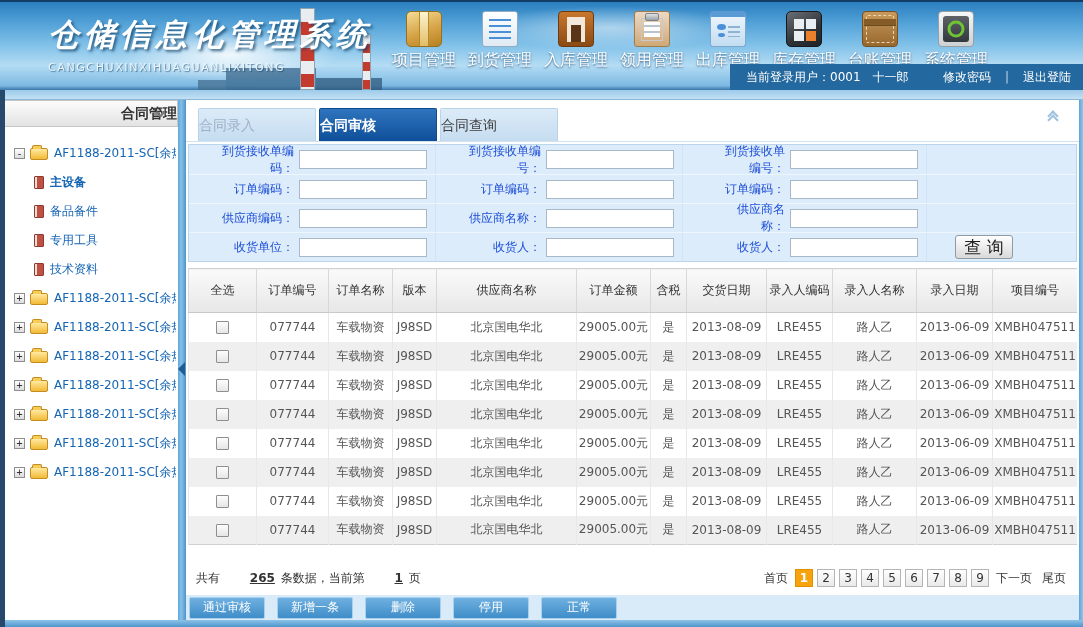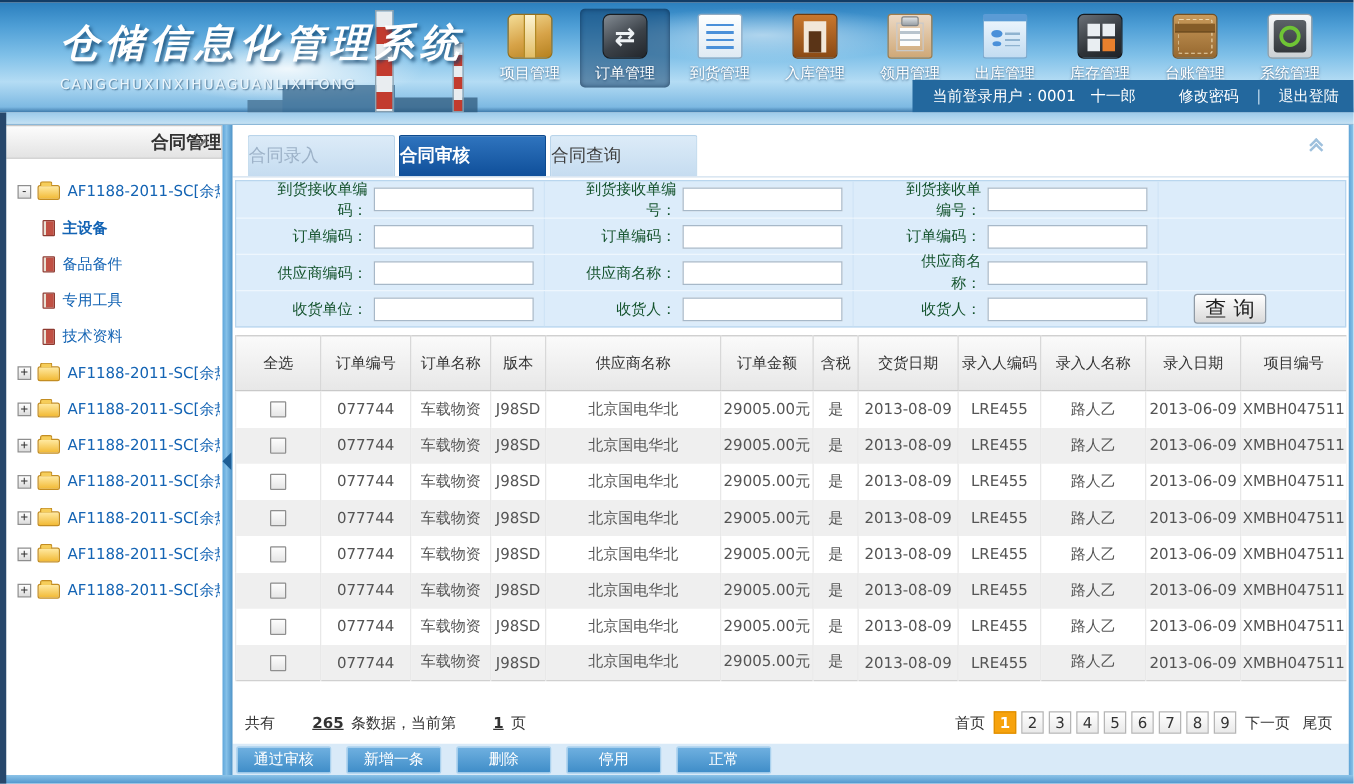--- a/index.html
+++ b/index.html
@@ -22,21 +22,21 @@
     box-shadow:70px 6px 0 -4px #2f5a7d, -30px 10px 0 -2px #446f91; }
   .logo { position:absolute; left:48px; top:12px; }
   .logo-title { font-family:"DejaVu Serif","Liberation Serif",serif; font-style:italic; font-weight:bold;
     font-size:31px; color:#fff; letter-spacing:5px; text-shadow:2px 2px 3px rgba(12,60,100,.75); }
   .logo-sub { margin-top:5px; font-size:11px; color:#eaf5fc; letter-spacing:1.6px; text-shadow:1px 1px 1px rgba(12,60,100,.6); }
 
   
   .main-nav { position:absolute; left:388px; top:5px; display:flex; gap:4px; }
   .nav-item { width:72px; text-align:center; padding:4px 0 3px; border-radius:4px; cursor:pointer; }
   .nav-item.active { background:rgba(10,55,100,.5); box-shadow:inset 0 0 4px rgba(0,20,45,.55); }
-  .nav-label { margin-top:3px; font-size:12px; color:#fff; text-shadow:0 1px 2px rgba(0,40,80,.7); }
+  .nav-label { margin-top:3px; font-size:16px; color:#fff; text-shadow:0 1px 2px rgba(0,40,80,.7); }
   .nav-icon { width:36px; height:36px; margin:0 auto; position:relative; }
 
   .icon-package { background:linear-gradient(160deg,#f4dd96,#d7a348 55%,#b5811f); border:1px solid #96701c; border-radius:5px; }
   .icon-package::before { content:""; position:absolute; left:50%; top:0; bottom:0; width:8px; transform:translateX(-50%);
     background:linear-gradient(#fdf4d2,#e4c univers06b); background:linear-gradient(#fdf4d2,#e2bd66); border-left:1px solid #b28a26; border-right:1px solid #b28a26; }
   .icon-sync { background:linear-gradient(150deg,#838b93,#3c4249 55%,#22262b); border:1px solid #191d21; border-radius:6px; }
   .icon-sync::before { content:"⇄"; position:absolute; inset:0; color:#eef2f5; font-size:20px; line-height:34px; text-align:center; font-weight:bold; }
   .icon-list { background:linear-gradient(#feffff,#dfeaf3); border:1px solid #91abc2; border-radius:3px; }
   .icon-list::before { content:""; position:absolute; left:6px; right:6px; top:7px; bottom:6px;
     background:repeating-linear-gradient(180deg,#4a90d9 0 2px,rgba(0,0,0,0) 2px 6px); }
@@ -120,21 +120,21 @@
   .tab.active { background:linear-gradient(180deg,#2f74be,#0f4f9a); color:#fff; font-weight:bold; border-color:#0d4a8e; }
   .tabs-collapse { position:absolute; right:20px; top:16px; width:12px; cursor:pointer; }
   .tabs-collapse i { display:block; width:8px; height:8px; border-left:2px solid #9ec0dd; border-top:2px solid #9ec0dd; transform:rotate(45deg); margin:-4px auto 0; }
 
   .form-panel { margin:2px 2px 0 2px; background:#dcecfa; border:1px solid #b9d6ee; flex:0 0 auto; }
   .form-row { display:flex; height:29px; align-items:center; border-top:1px solid #eef6fd; }
   .form-row:first-child { border-top:none; }
   .form-cell { display:flex; align-items:center; height:100%; border-right:1px solid #cfe4f6; }
   .form-cell.c1 { width:247px; } .form-cell.c2 { width:247px; } .form-cell.c3 { width:244px; }
   .form-cell.last { flex:1; border-right:none; }
-  .form-label { flex:1; text-align:right; color:#14532d; padding-right:5px;margin-left:32px; }
+  .form-label { flex:1; text-align:right; color:#1d4ed8; padding-right:5px;margin-left:32px; }
   .form-input { width:128px; height:19px; border:1px solid #a7b8c8; background:#fff; font-size:12px; padding:0 3px; margin-right:8px; }
   .query-button { width:58px; height:24px; margin-left:28px; background:linear-gradient(#ffffff,#d9d9d9); border:1px solid #8f9aa5;
     border-radius:3px; font-size:17px; color:#222; cursor:pointer; font-family:inherit; }
 
   .table-wrap { flex:1; margin:6px 2px 0 2px; overflow:hidden; }
   table.data { width:100%; border-collapse:collapse; table-layout:fixed; border:1px solid #d0d0d0; }
   table.data th { height:44px; background:linear-gradient(#fafafa,#e7e7e7); border-left:1px solid #d8d8d8; border-bottom:1px solid #c9c9c9;
     font-size:12px; color:#333; font-weight:normal; }
   table.data td { height:29px; text-align:center; font-size:12px; color:#555; border-left:1px solid #e8e8e8; overflow:hidden; white-space:nowrap; }
   table.data tr.even td { background:#efefef; }
@@ -165,24 +165,20 @@
     <div class="chimney"></div>
     <div class="chimney small"></div>
     <div class="logo">
       <div class="logo-title">仓储信息化管理系统</div>
       <div class="logo-sub">CANGCHUXINXIHUAGUANLIXITONG</div>
     </div>
     <div class="main-nav">
         <div class="nav-item">
           <div class="nav-icon icon-package"></div>
           <div class="nav-label">项目管理</div>
-        </div>
-        <div class="nav-item active">
-          <div class="nav-icon icon-sync"></div>
-          <div class="nav-label">订单管理</div>
         </div>
         <div class="nav-item">
           <div class="nav-icon icon-list"></div>
           <div class="nav-label">到货管理</div>
         </div>
         <div class="nav-item">
           <div class="nav-icon icon-door"></div>
           <div class="nav-label">入库管理</div>
         </div>
         <div class="nav-item">

